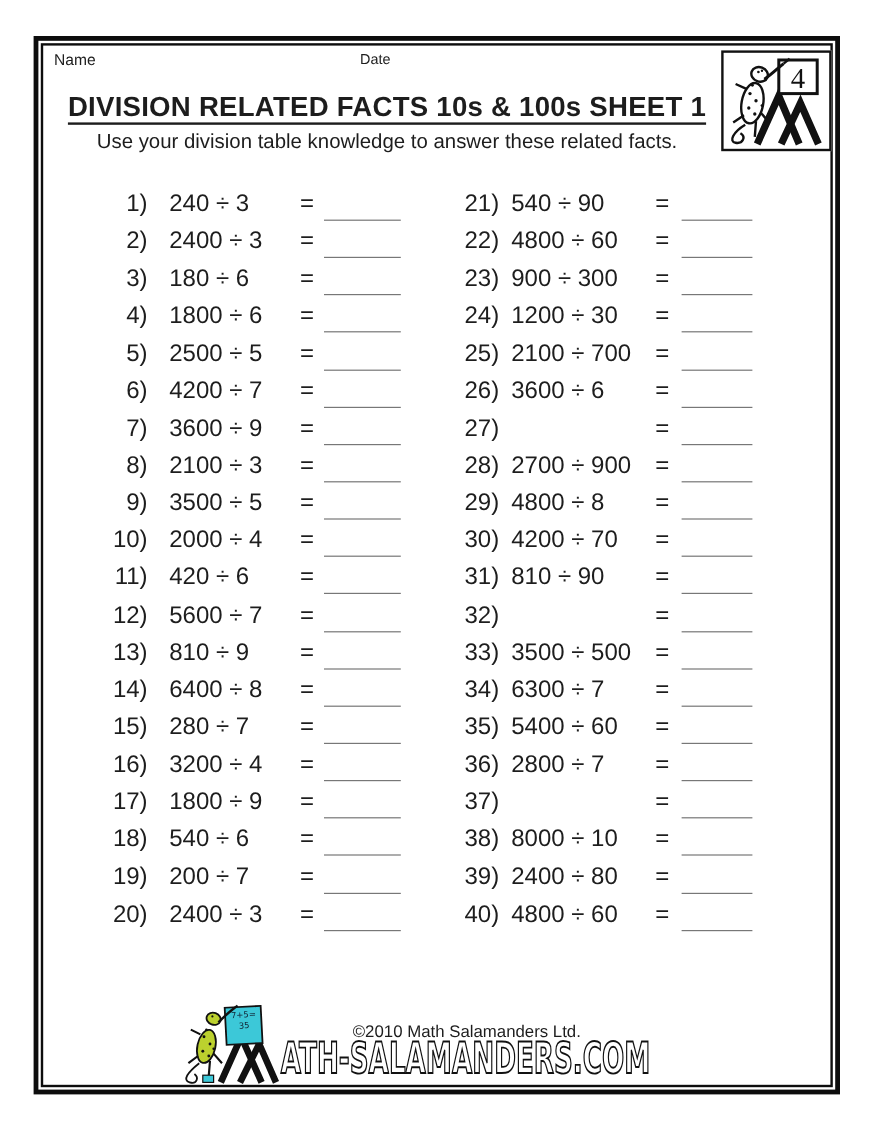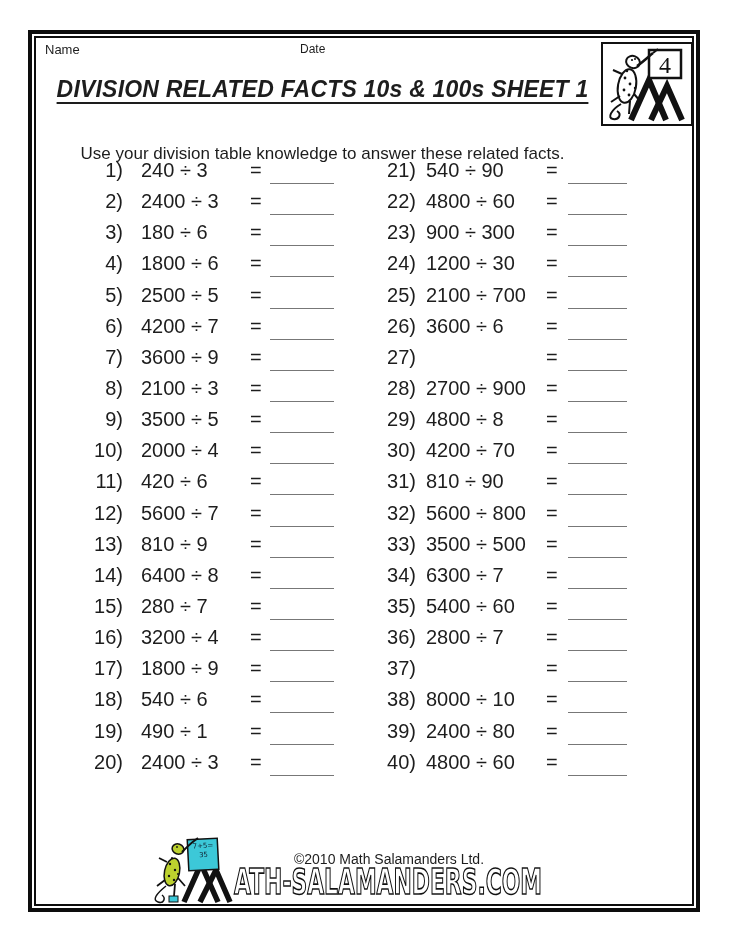--- a/index.html
+++ b/index.html
@@ -8,22 +8,22 @@
     font-family:"Liberation Sans", sans-serif;color:#1d1d1d;overflow:hidden;
   }
   
   .frame-outer{position:absolute;left:28px;top:30px;width:672px;height:882px;border:4px solid #0d0d0d;box-sizing:border-box;}
   .frame-inner{position:absolute;left:2px;top:2px;right:2px;bottom:2px;border:2px solid #0d0d0d;}
   
   .name-label{position:absolute;left:45px;top:42px;font-size:13px;}
   .date-label{position:absolute;left:300px;top:42px;font-size:12px;}
   .title{position:absolute;left:35px;top:76px;width:575px;text-align:center;
          font-size:23px;font-weight:700;letter-spacing:.2px;}
-  .title span{text-decoration:underline;text-decoration-thickness:2px;text-underline-offset:5px;font-style:italic;}
-  .subtitle{position:absolute;left:35px;top:108px;width:575px;text-align:center;font-size:17px;margin-top:36px;}
+  .title span{text-decoration:underline;text-decoration-thickness:2px;text-underline-offset:5px;}
+  .subtitle{position:absolute;left:35px;top:108px;width:575px;text-align:center;font-size:17px;}
   
   .corner-logo{position:absolute;left:601px;top:42px;width:92px;height:84px;border:2px solid #111;box-sizing:border-box;background:#fff;}
   
   .col{position:absolute;top:155px;width:368px;}
   .col-left{left:0;}
   .col-right{left:351px;}
   .row{position:relative;height:31.15px;font-size:20px;line-height:31.15px;}
   .row span{position:absolute;top:0;white-space:nowrap;}
   .num{text-align:right;}
   .col-left  .num {left:76px;width:47px;}
@@ -186,21 +186,21 @@
       <span class="ans"></span>
     </div>
     <div class="row">
       <span class="num">18)</span>
       <span class="expr">540 ÷ 6</span>
       <span class="eq">=</span>
       <span class="ans"></span>
     </div>
     <div class="row">
       <span class="num">19)</span>
-      <span class="expr">490 ÷ 1</span>
+      <span class="expr">200 ÷ 7</span>
       <span class="eq">=</span>
       <span class="ans"></span>
     </div>
     <div class="row">
       <span class="num">20)</span>
       <span class="expr">2400 ÷ 3</span>
       <span class="eq">=</span>
       <span class="ans"></span>
     </div>
   </div>
@@ -265,21 +265,20 @@
       <span class="ans"></span>
     </div>
     <div class="row">
       <span class="num">31)</span>
       <span class="expr">810 ÷ 90</span>
       <span class="eq">=</span>
       <span class="ans"></span>
     </div>
     <div class="row">
       <span class="num">32)</span>
-      <span class="expr">5600 ÷ 800</span>
       <span class="eq">=</span>
       <span class="ans"></span>
     </div>
     <div class="row">
       <span class="num">33)</span>
       <span class="expr">3500 ÷ 500</span>
       <span class="eq">=</span>
       <span class="ans"></span>
     </div>
     <div class="row">

